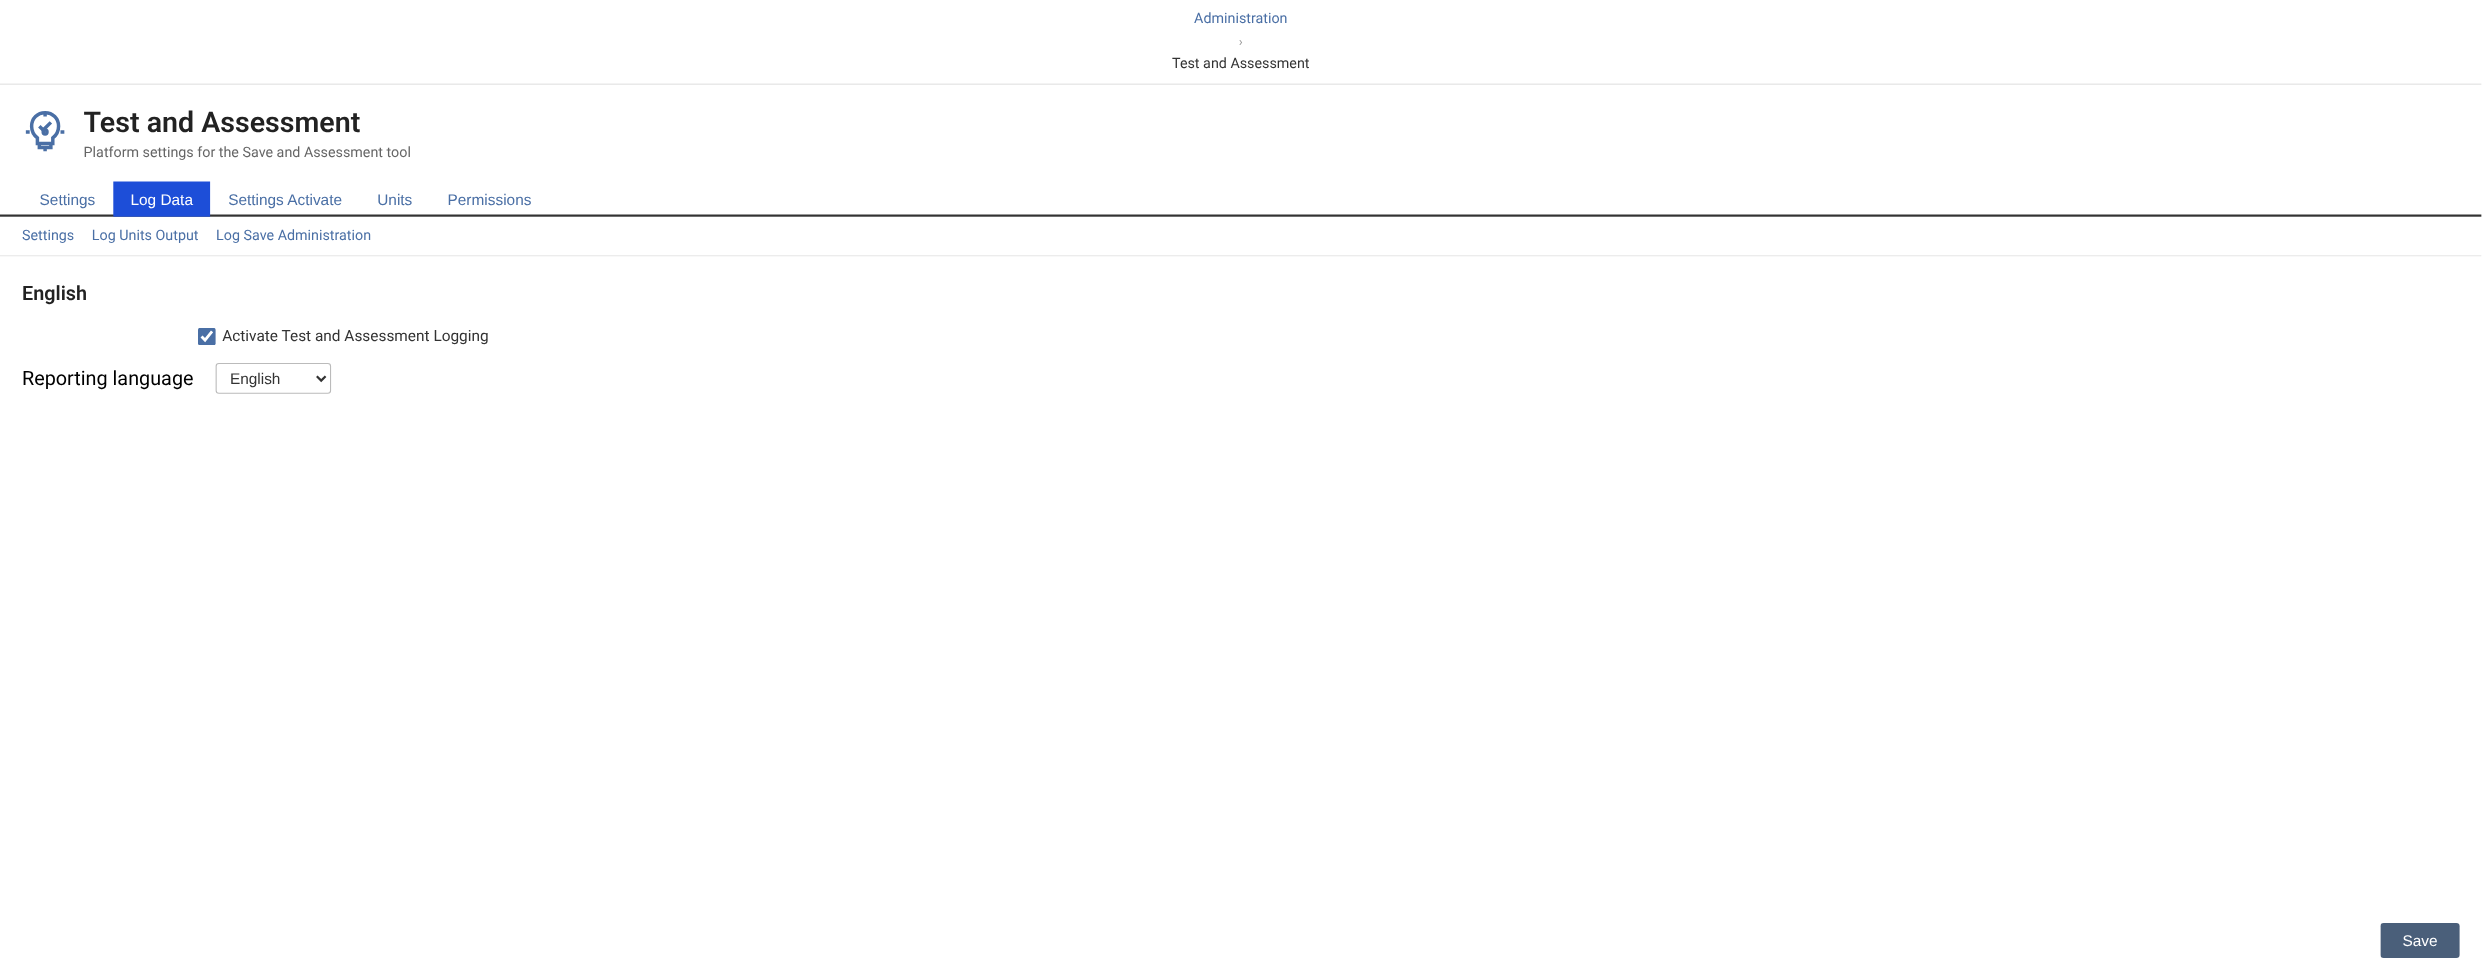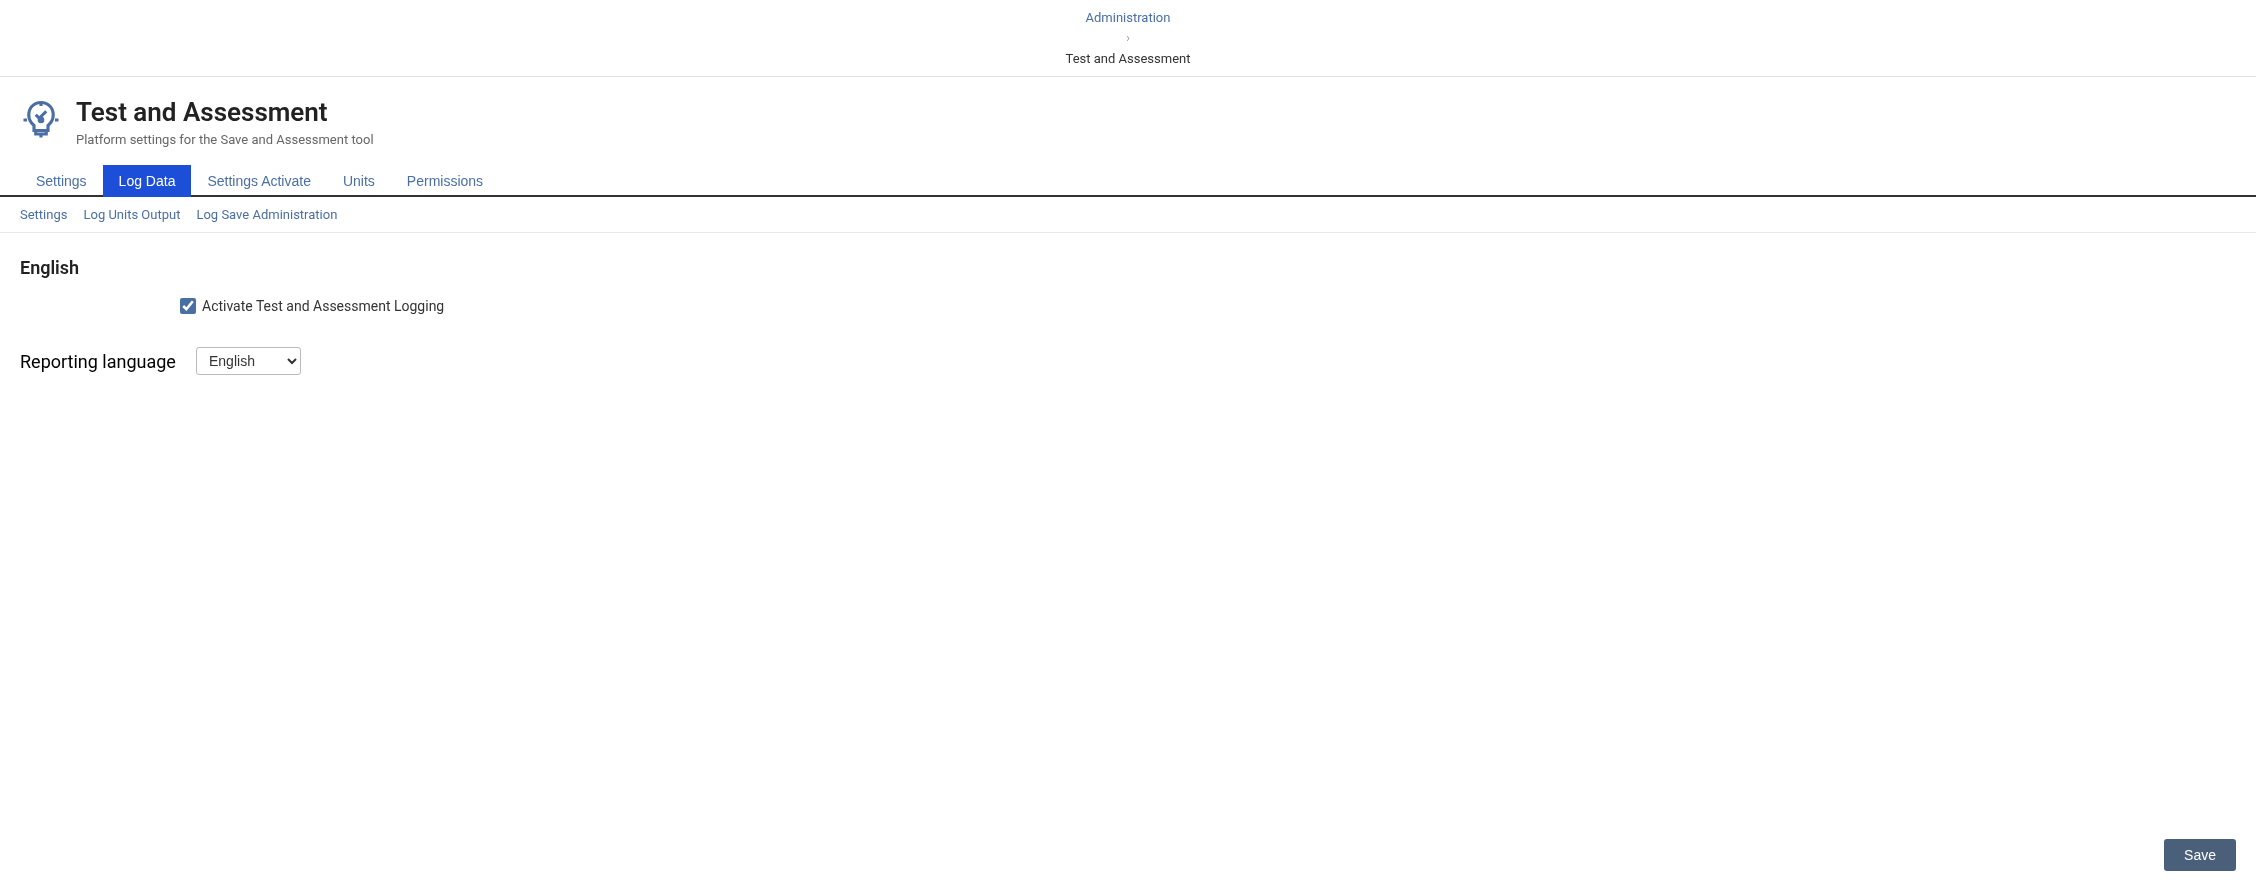--- a/index.html
+++ b/index.html
@@ -121,21 +121,21 @@
     .section-title {
       font-size: 18px;
       font-weight: 600;
       color: #222;
       margin-bottom: 20px;
     }
 
     .form-section {
       display: flex;
       flex-direction: column;
-      gap: 33px;
+      gap: 16px;
       max-width: 700px;
     }
 
     .checkbox-row {
       display: flex;
       align-items: center;
       gap: 6px;
       margin-left: 160px;
     }
 

